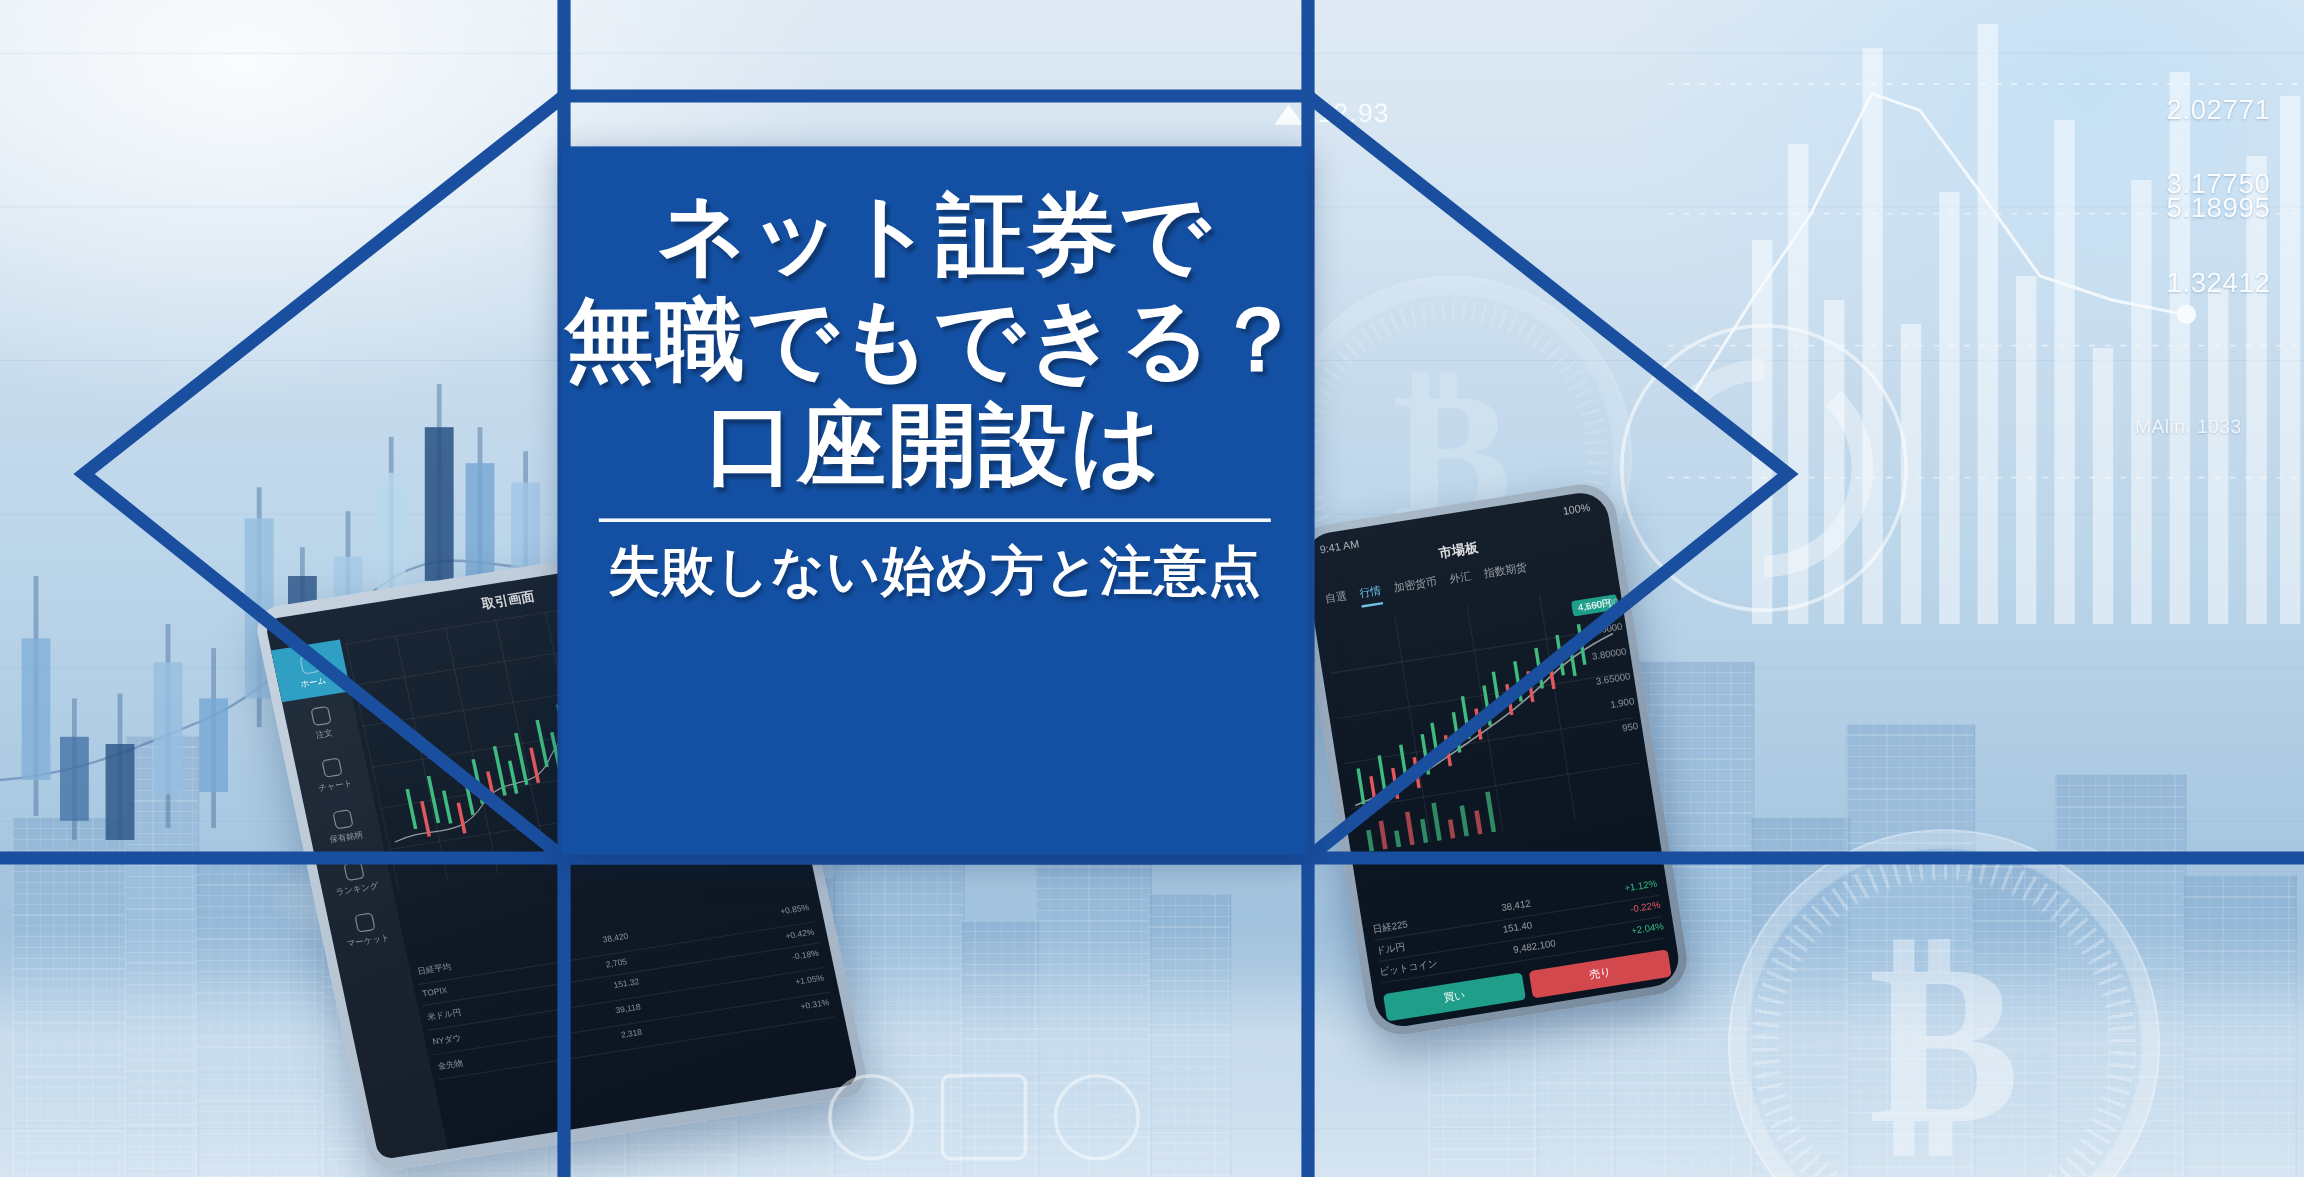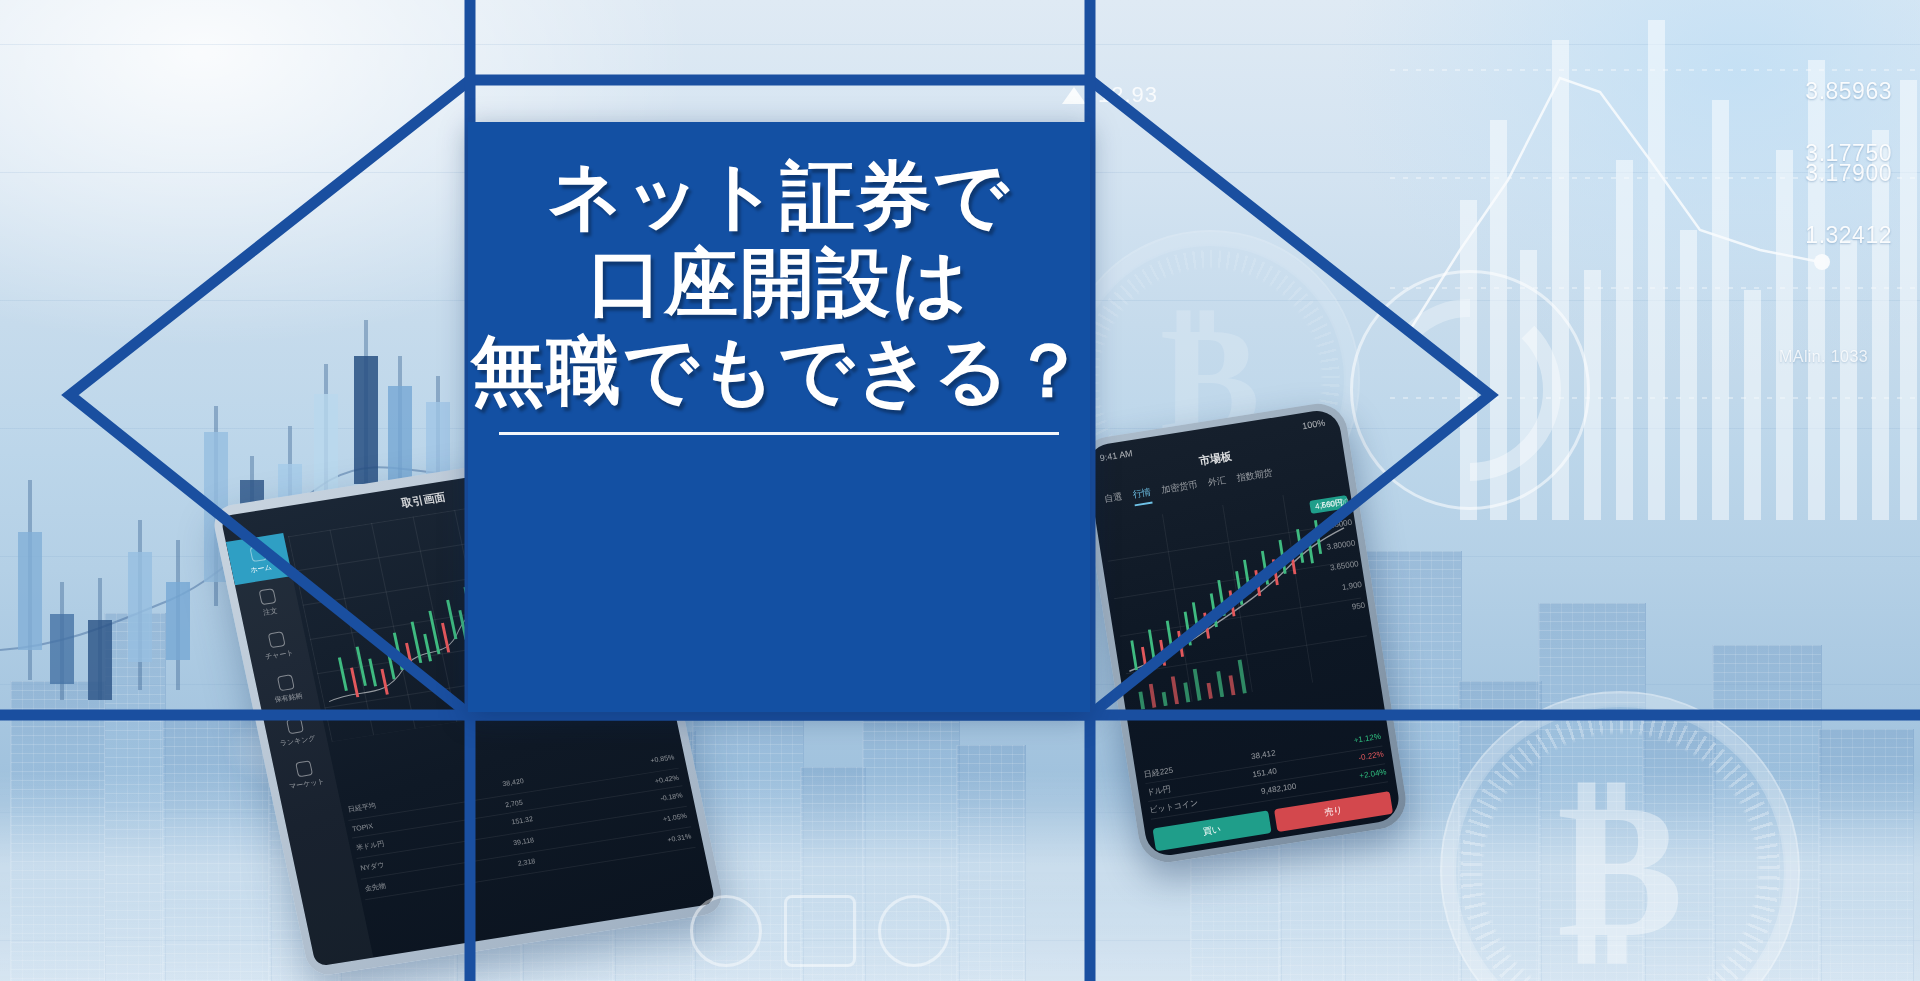--- a/index.html
+++ b/index.html
@@ -351,23 +351,23 @@
       <circle cx="662" cy="262" r="8" fill="rgba(255,255,255,.95)"></circle>
       <g stroke="rgba(255,255,255,.55)" stroke-width="1.5" stroke-dasharray="5 8" fill="none">
         <line x1="230" y1="70" x2="760" y2="70"></line>
         <line x1="230" y1="178" x2="760" y2="178"></line>
         <line x1="230" y1="288" x2="760" y2="288"></line>
         <line x1="230" y1="398" x2="760" y2="398"></line>
       </g>
     </svg>
   </div>
 
-  <div class="price-label" style="right: 28px; top: 78px;">3.85963</div>
+  <div class="price-label" style="right: 28px; top: 78px;">2.02771</div>
   <div class="price-label" style="right: 28px; top: 140px;">3.17750</div>
-  <div class="price-label" style="right: 28px; top: 160px;">3.17900</div>
+  <div class="price-label" style="right: 28px; top: 160px;">5.18995</div>
   <div class="price-label" style="right: 28px; top: 222px;">1.32412</div>
   <div class="malin" style="right: 52px; top: 348px;">MAlin. 1033</div>
 
   <div class="ticker" style="left: 1062px; top: 82px;">
     <span class="tri-up"></span>
     <span>12.93</span>
   </div>
 
   <div class="hud"></div>
 
@@ -586,22 +586,23 @@
     <line x1="470" y1="0" x2="470" y2="981" stroke="#1a4fa0" stroke-width="11"></line>
     <line x1="1090" y1="0" x2="1090" y2="981" stroke="#1a4fa0" stroke-width="11"></line>
 
     <line x1="0" y1="715" x2="1920" y2="715" stroke="#1a4fa0" stroke-width="11"></line>
   </svg>
 
   <div class="panel">
     <div class="panel-inner">
       <div class="headline">
         <div>ネット証券で</div>
+        <div>無職でもできる？</div>
         <div>口座開設は</div>
-        <div>無職でもできる？</div>
       </div>
       <div class="rule"></div>
       <div class="subline">
+        <div>失敗しない始め方と注意点</div>
       </div>
     </div>
   </div>
 
 </div>
 
 </body></html>

